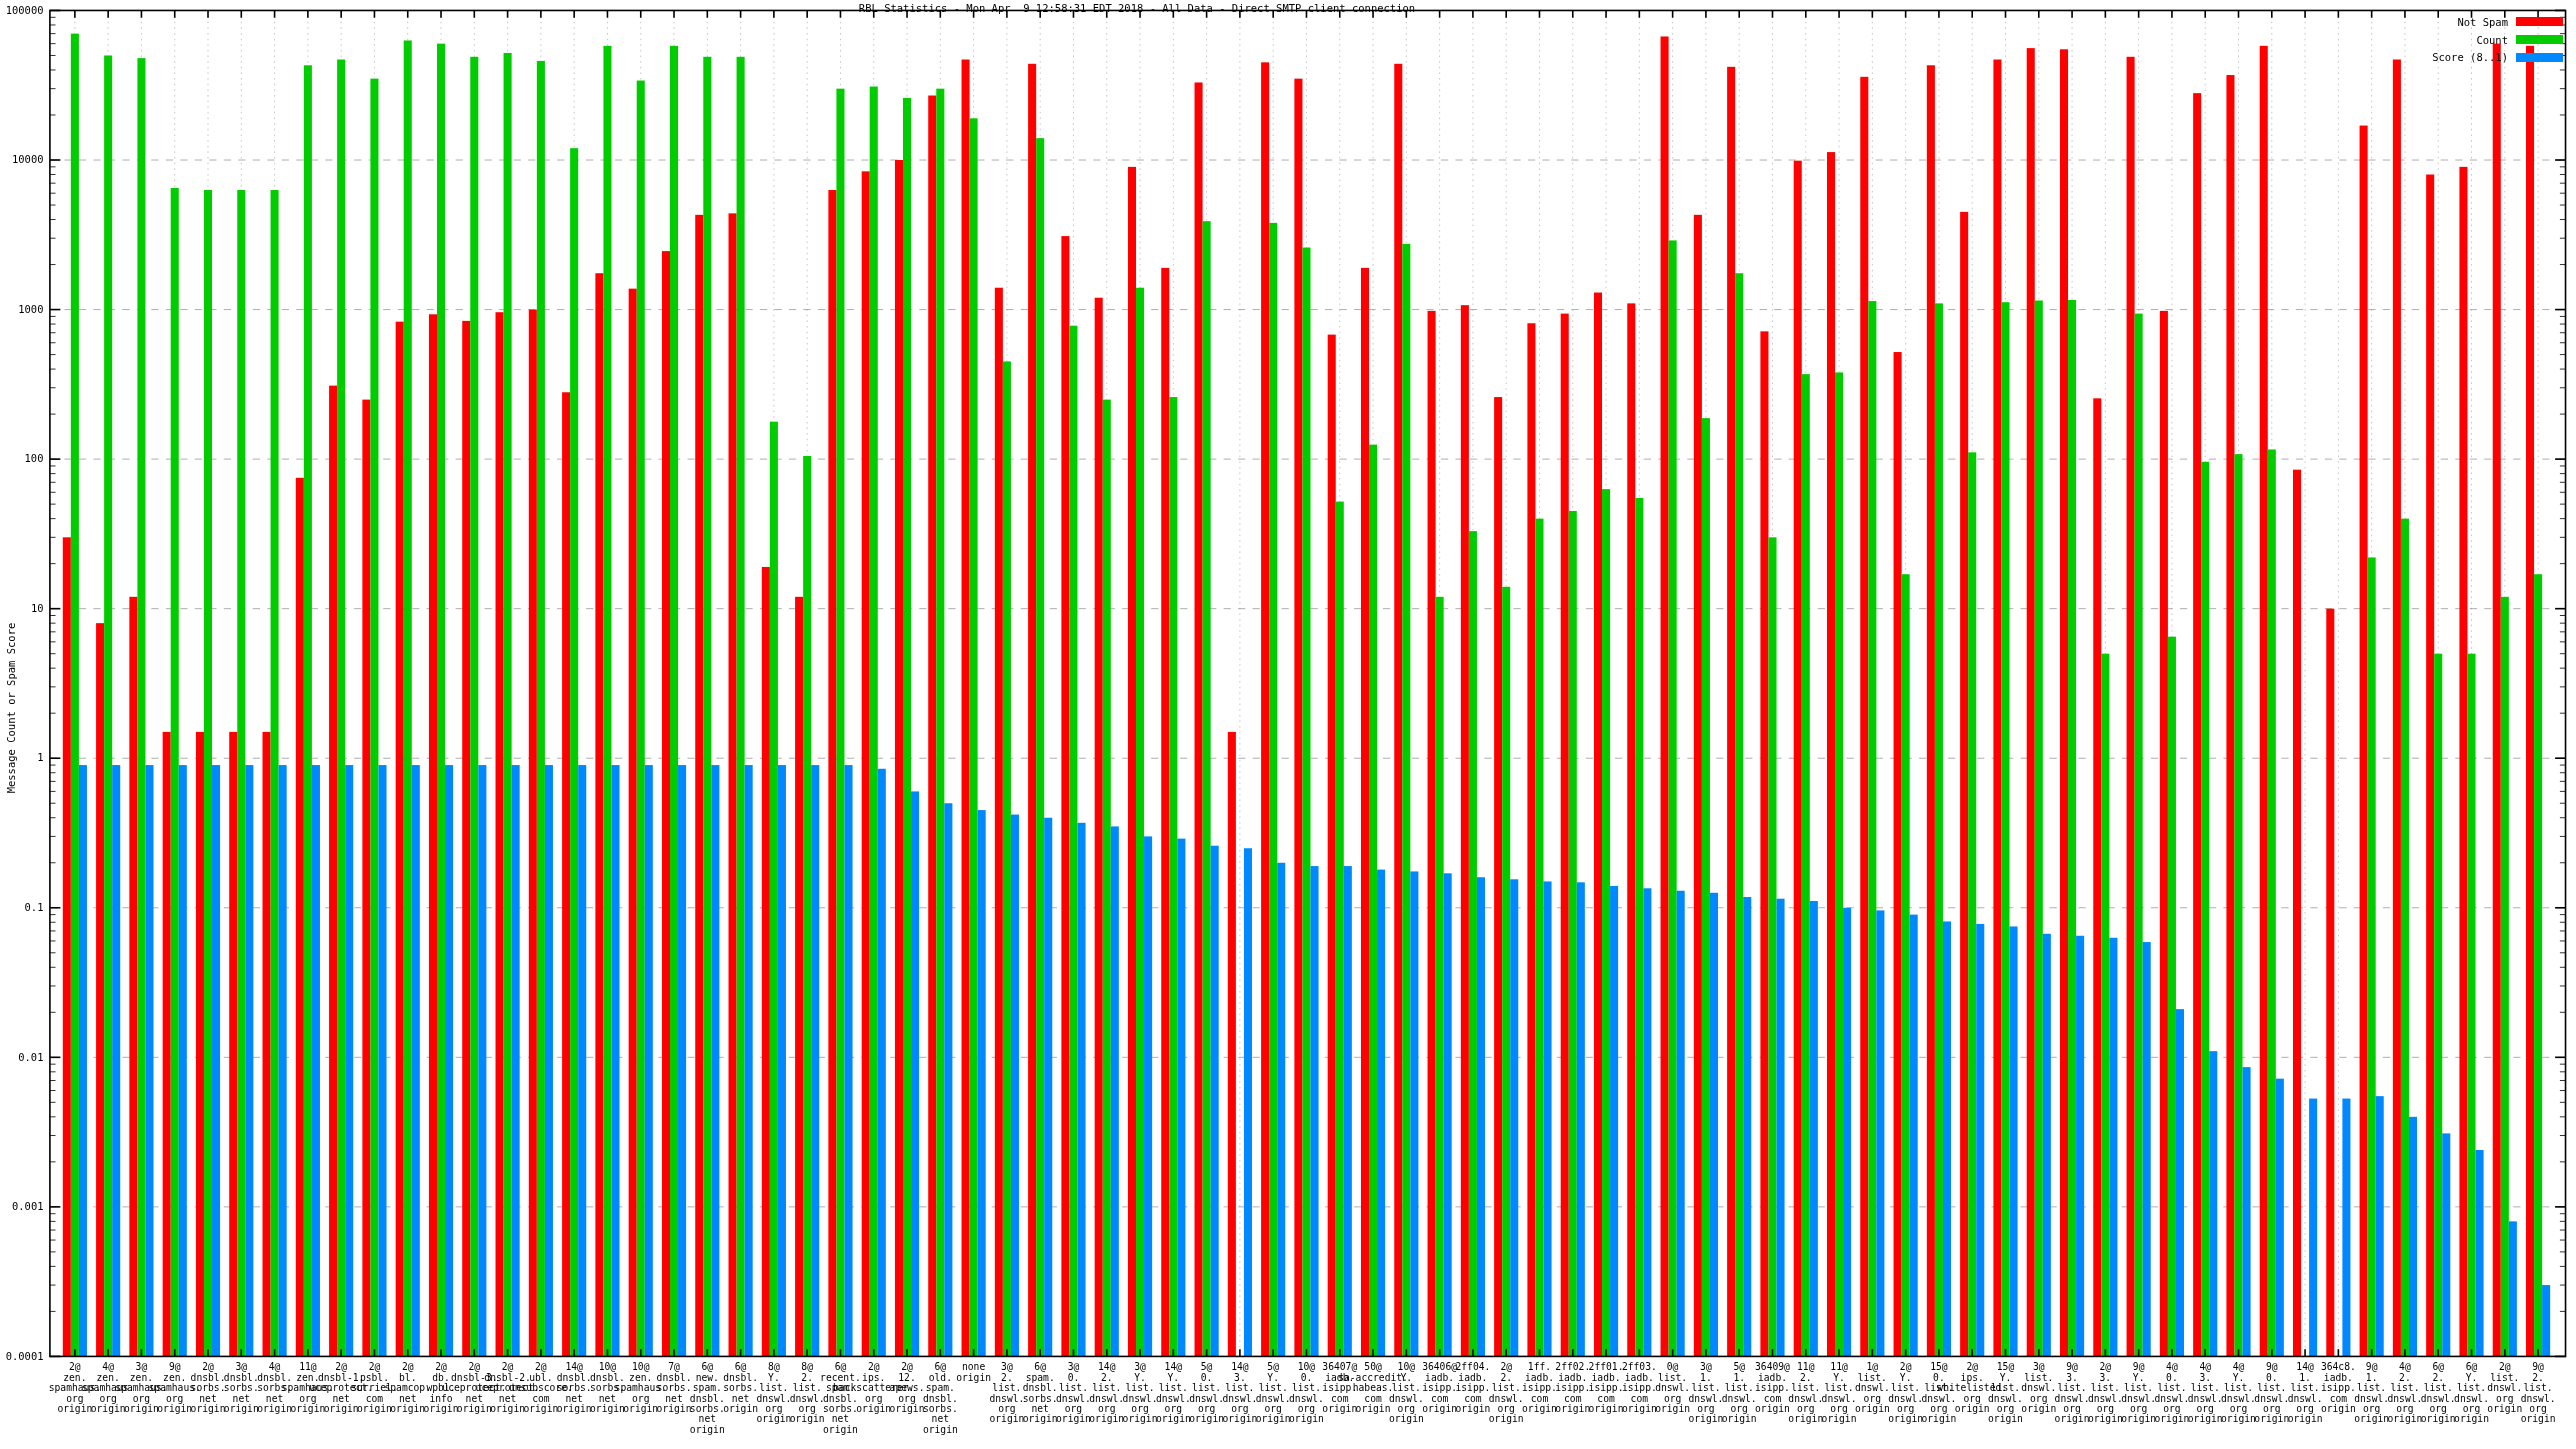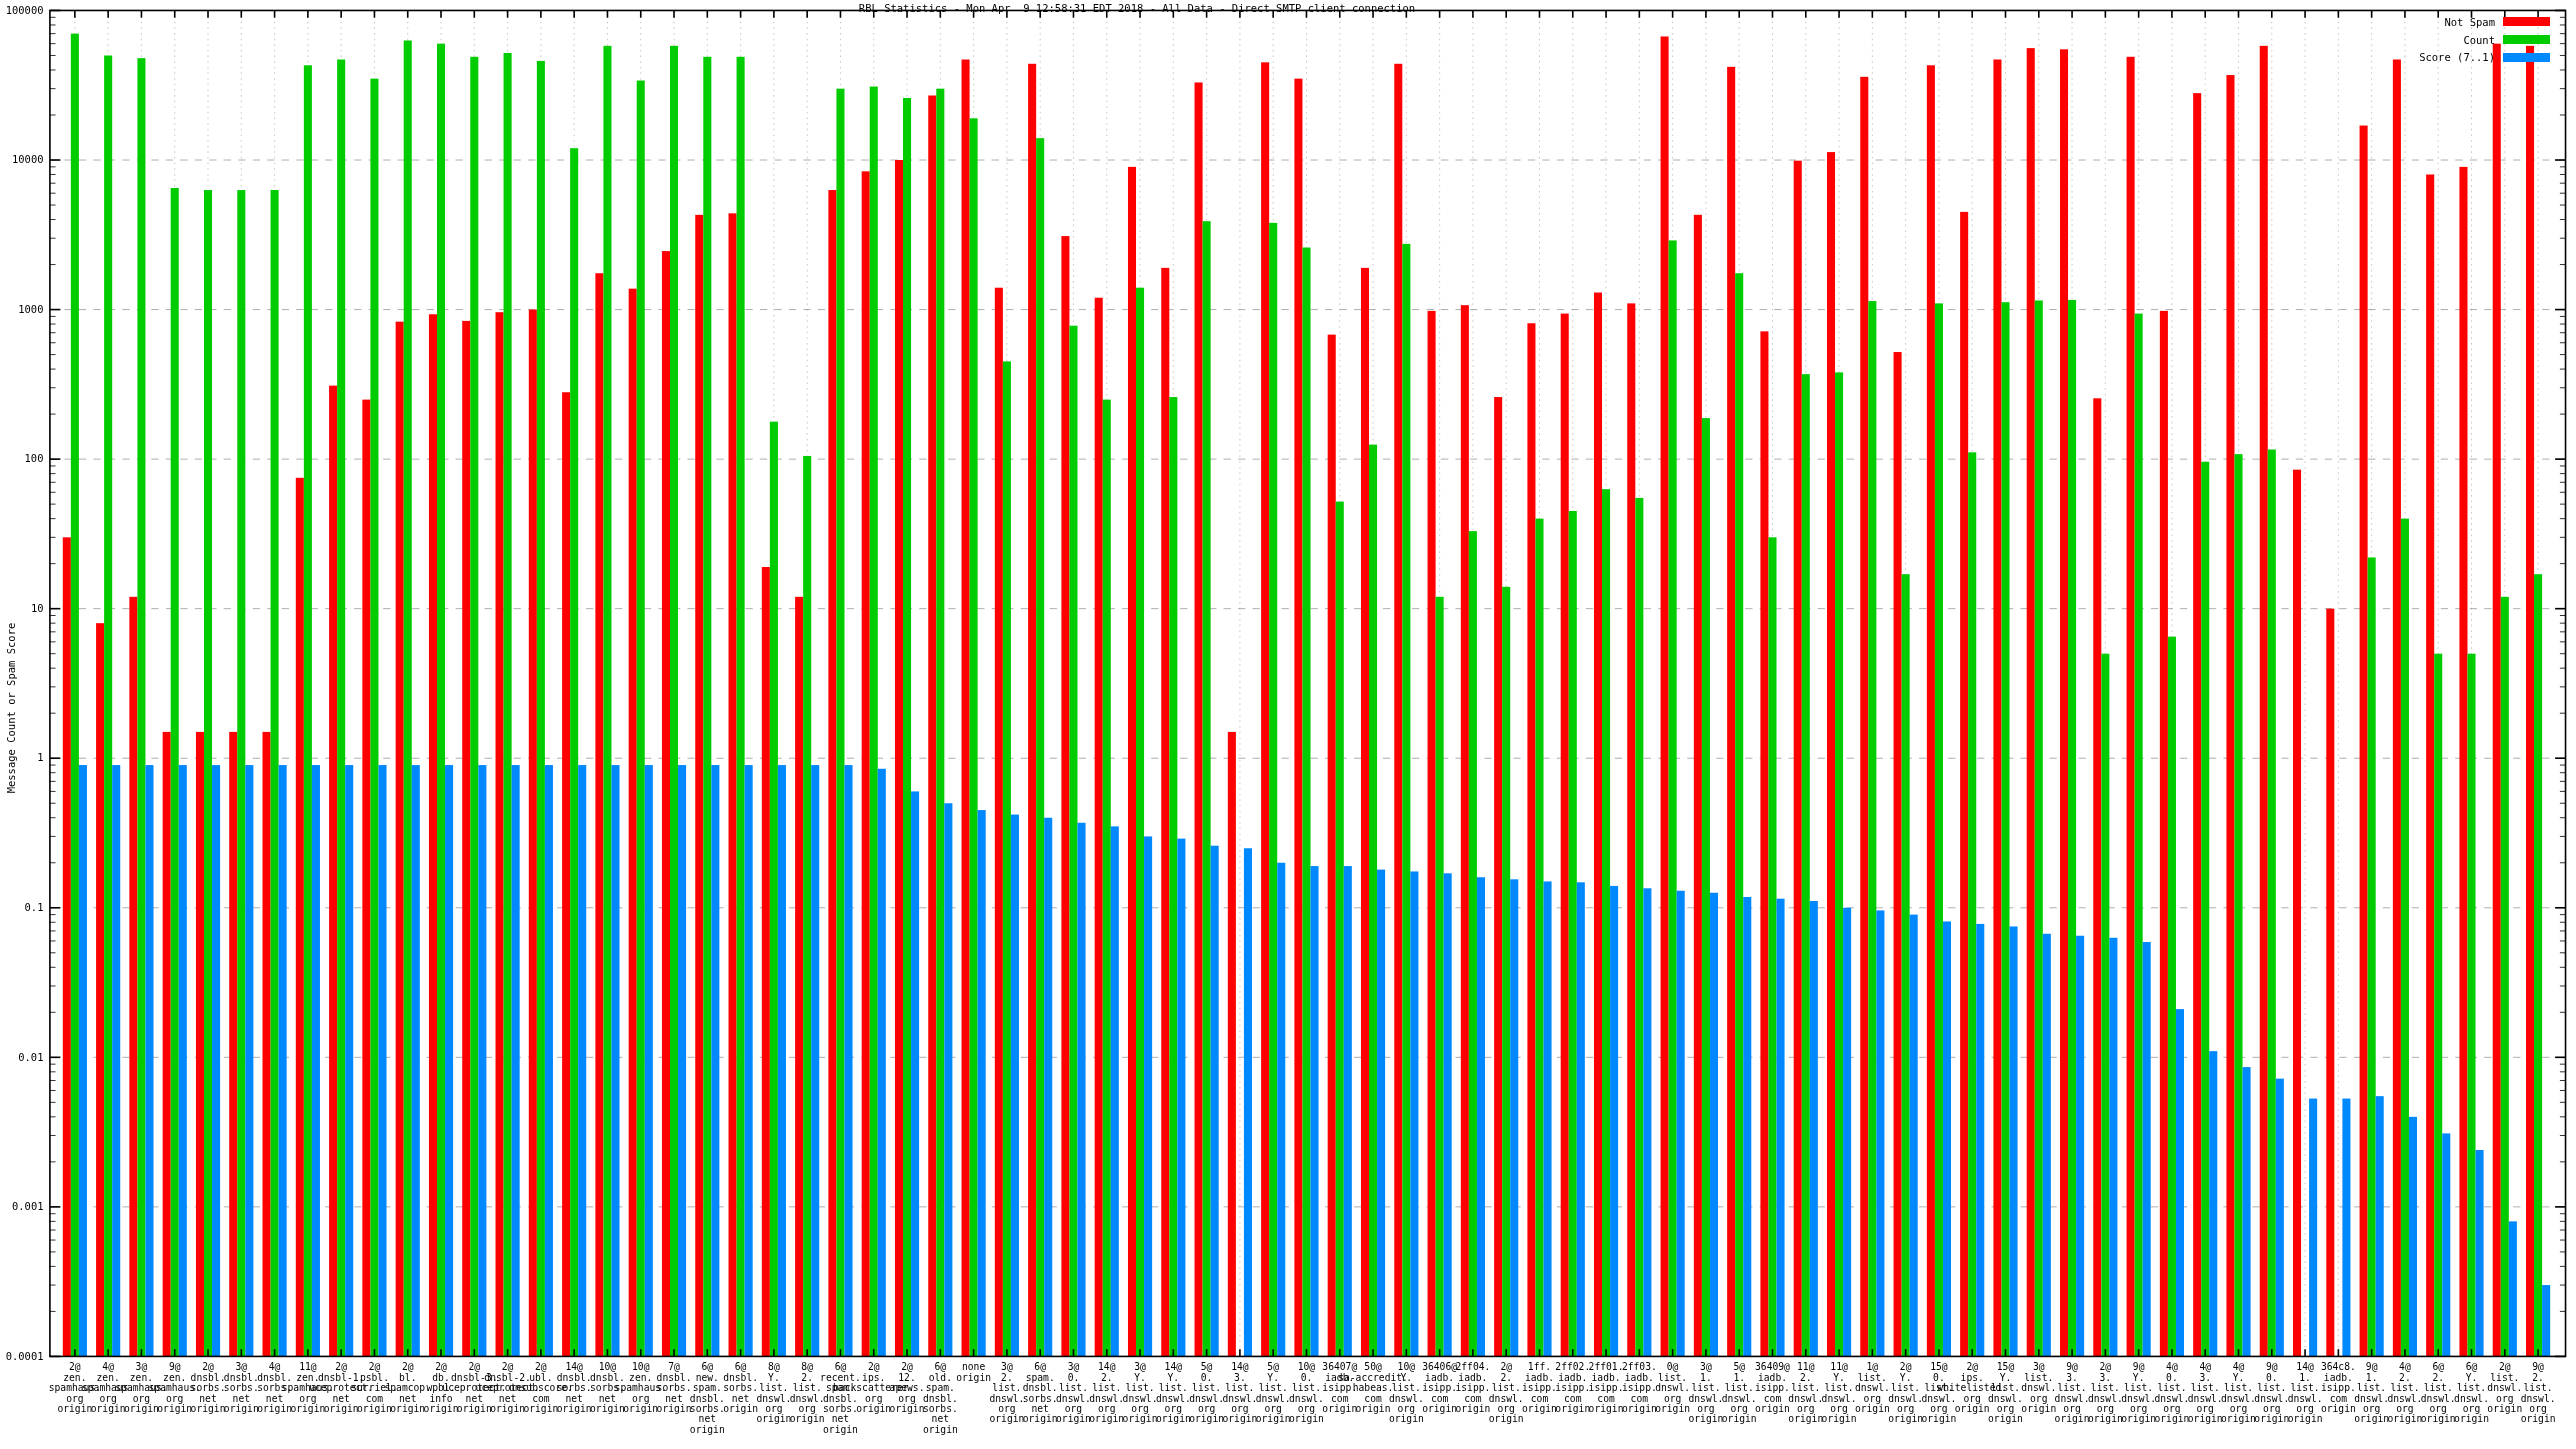--- a/index.html
+++ b/index.html
@@ -1,20 +1,20 @@
 <!DOCTYPE html>
 <html style="font-size:13px"><head>
 <meta charset="utf-8">
 <style>
   html,body{margin:0;padding:0;background:#ffffff;}
   body{width:2576px;height:1449px;position:relative;font-family:"DejaVu Sans Mono","Liberation Mono",monospace;color:#000;}
   #title{position:absolute;top:1.6px;left:0;width:2274px;text-align:center;font-size:10.5px;white-space:pre;}
   #ylabel{position:absolute;left:11.3px;top:708px;transform:translate(-50%,-50%) rotate(-90deg);font-size:10.5px;white-space:nowrap;}
   #chart-svg{position:absolute;left:0;top:0;}
-  #legend{position:absolute;top:13px;right:26px;}
+  #legend{position:absolute;top:13px;right:13px;}
   .legend-row{display:flex;justify-content:flex-end;align-items:center;height:17.7px;}
   .legend-label{font-size:10.5px;margin-right:8px;white-space:pre;}
   .legend-swatch{display:inline-block;width:47px;height:8.9px;}
 </style>
 </head>
 <body>
 
 <svg id="chart-svg" width="2576" height="1449" viewBox="0 0 3200 1800">
   <g id="grid-layer">
       <line x1="93" y1="13" x2="93" y2="1685" stroke="#bbbbbb" stroke-width="1" stroke-dasharray="2 5"></line>
@@ -745,17 +745,17 @@
 <div id="legend">
   <div class="legend-row">
     <span class="legend-label">Not Spam</span>
     <span class="legend-swatch" style="background: rgb(255, 0, 0);"></span>
   </div>
   <div class="legend-row">
     <span class="legend-label">Count</span>
     <span class="legend-swatch" style="background: rgb(0, 204, 0);"></span>
   </div>
   <div class="legend-row">
-    <span class="legend-label">Score (7..1)</span>
+    <span class="legend-label">Score (8..1)</span>
     <span class="legend-swatch" style="background: rgb(0, 136, 255);"></span>
   </div>
 </div>
 
 
 </body></html>

